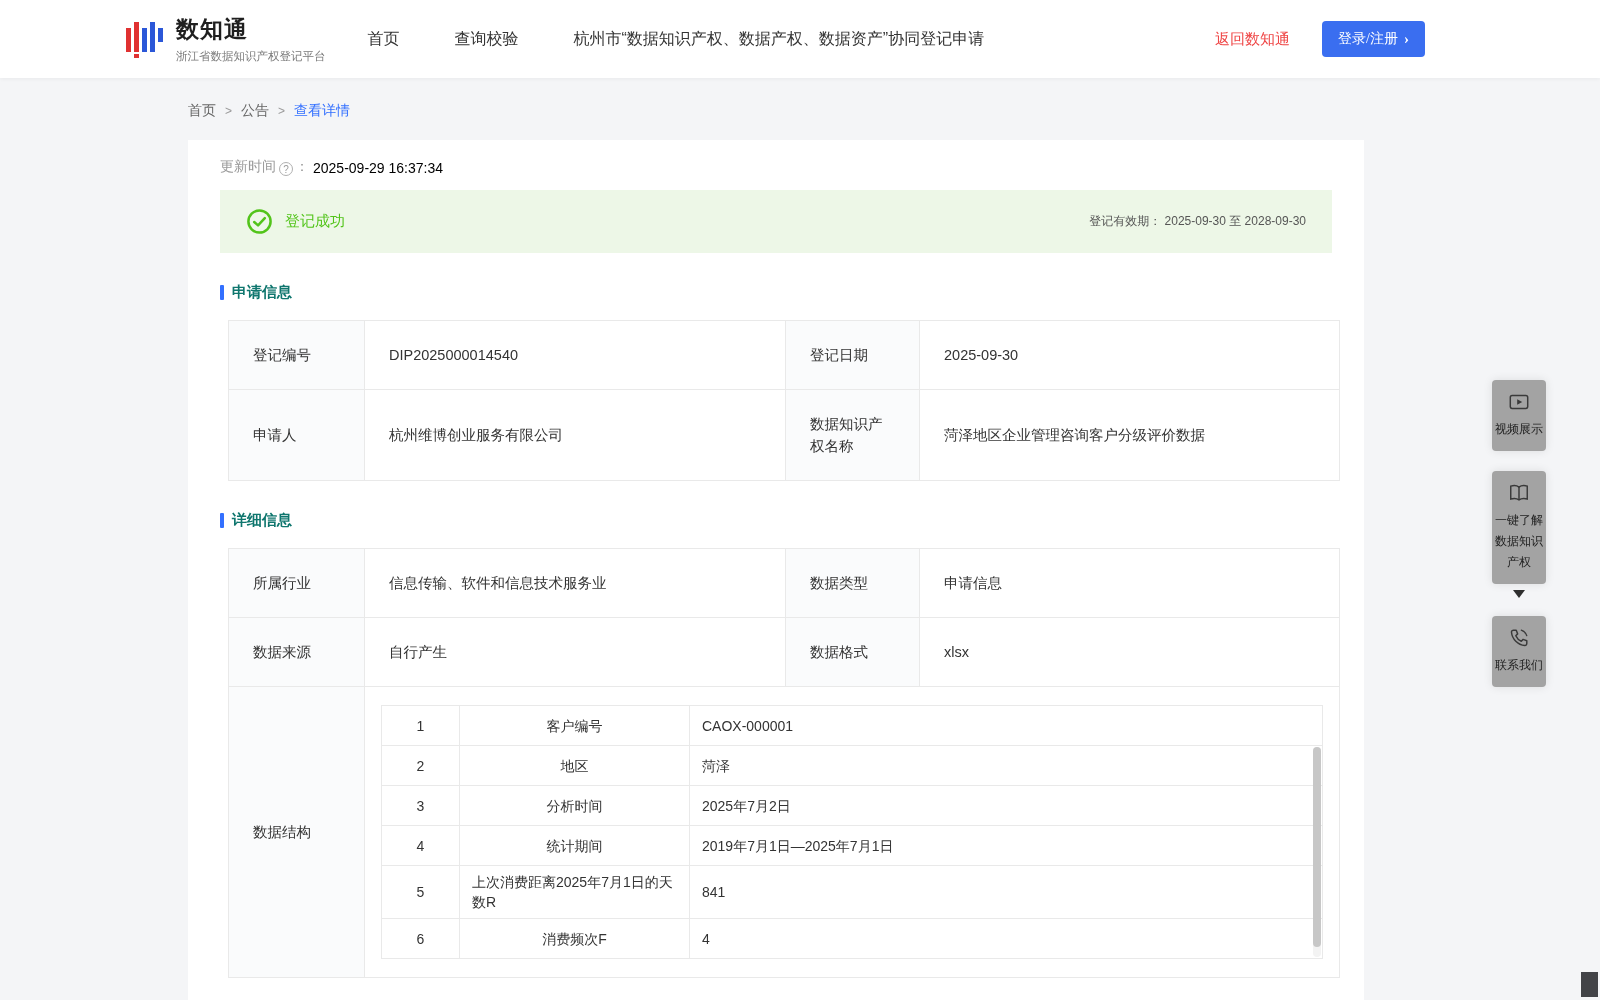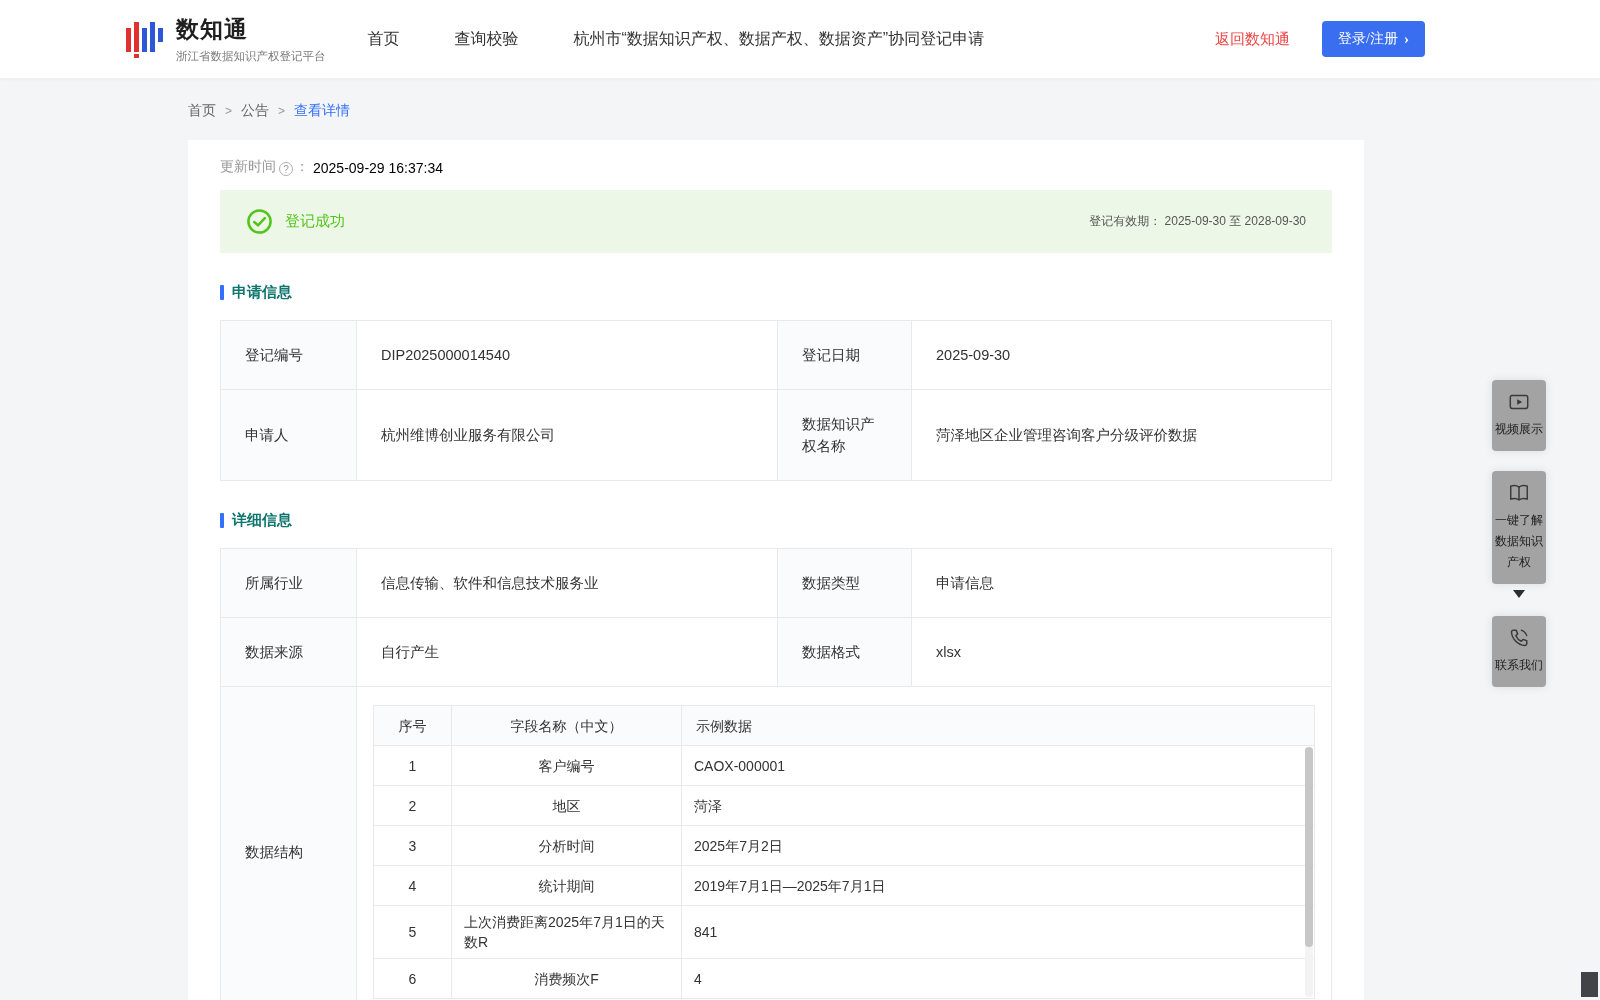--- a/index.html
+++ b/index.html
@@ -50,21 +50,21 @@
   .banner { margin-top:14px; background:#edf7e7; height:63px; display:flex;
     align-items:center; padding:0 26px; }
   .check-icon { width:27px; height:27px; display:block; }
   .banner-status { color:#52c41a; font-size:15px; margin-left:12px; }
   .banner-right { margin-left:auto; font-size:12px; color:#555; }
 
   .section-title { margin-top:30px; display:flex; align-items:center;
     font-size:15px; font-weight:700; color:#0f766e; }
   .section-title .bar { width:4px; height:15px; background:#3370ff; margin-right:8px; border-radius:1px; }
 
-  table.info { width:100%; border-collapse:collapse; table-layout:fixed; margin-top:18px; }
+  table.info { width:100%; border-collapse:collapse; table-layout:fixed; margin-top:18px;margin-left:8px; }
   table.info td { border:1px solid #e9e9e9; padding:23px 24px; font-size:14.5px;
     line-height:22px; vertical-align:middle; }
   table.info td.lbl { background:#fafbfc; }
   .struct-cell { padding:18px 16px !important; vertical-align:top !important; }
 
   .nt-wrap { position:relative; }
   table.nt { width:100%; border-collapse:collapse; table-layout:fixed; }
   table.nt th { background:#fafbfc; font-weight:400; border:1px solid #e9e9e9;
     height:40px; font-size:14px; padding:0 14px; color:#333; }
   table.nt td { border:1px solid #e9e9e9; height:40px; font-size:14px;
@@ -208,25 +208,20 @@
       <td class="lbl" style="vertical-align:middle">数据结构</td>
       <td class="struct-cell" colspan="3">
         <div class="nt-wrap">
           <table class="nt">
             <colgroup>
                   <col style="width:78px">
                   <col style="width:230px">
                   <col>
                 </colgroup>
             <tbody>
-                  <tr>
-              <th class="c-center">序号</th>
-              <th class="c-center">字段名称（中文）</th>
-              <th class="c-left">示例数据</th>
-            </tr>
             <tr>
               <td class="c-center">1</td>
               <td class="c-center">客户编号</td>
               <td class="c-left">CAOX-000001</td>
             </tr>
             <tr>
               <td class="c-center">2</td>
               <td class="c-center">地区</td>
               <td class="c-left">菏泽</td>
             </tr>

